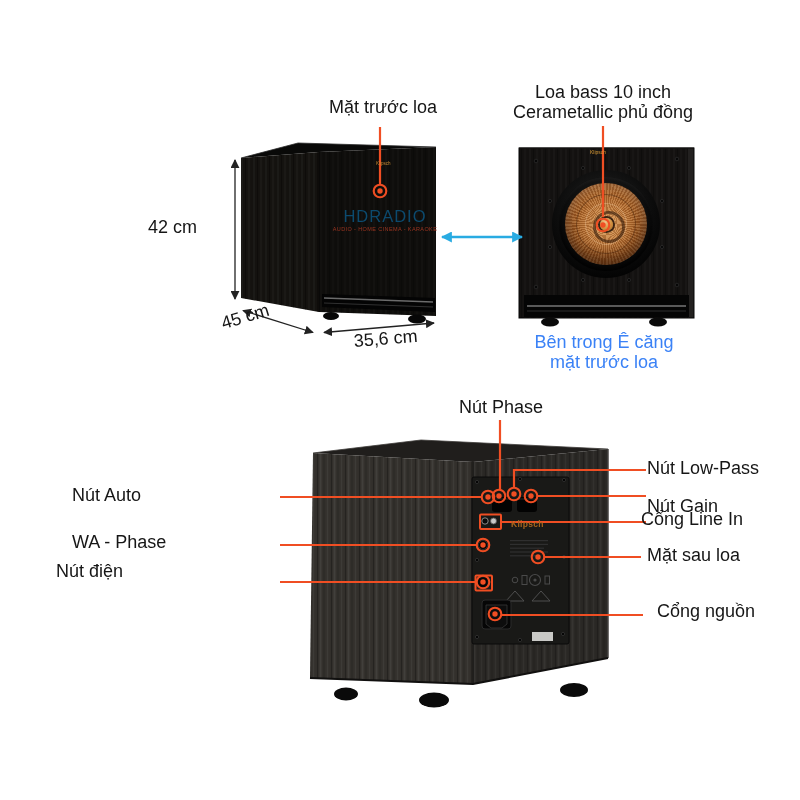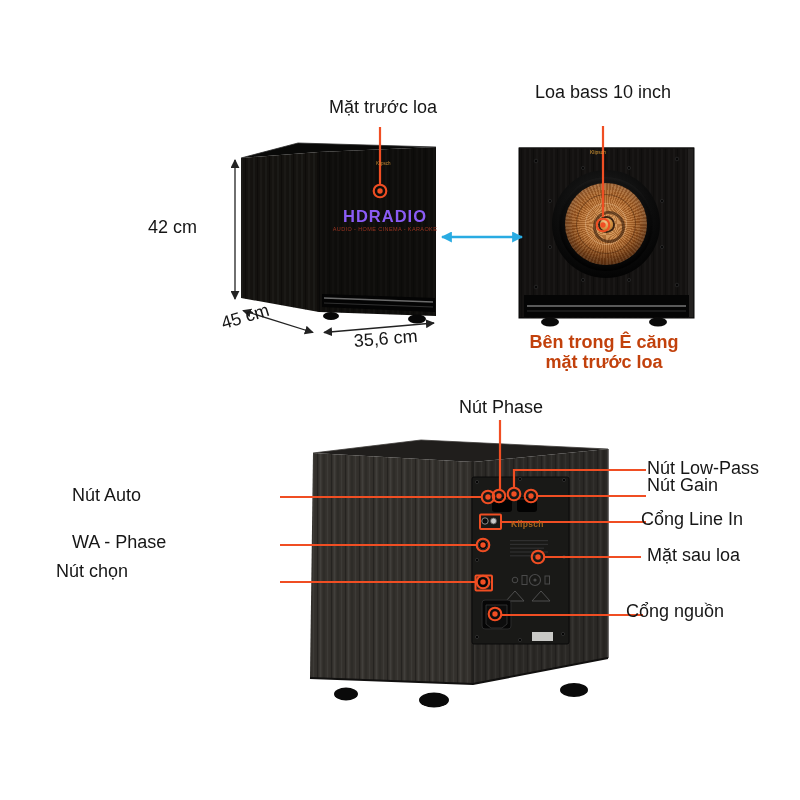--- a/index.html
+++ b/index.html
@@ -2,38 +2,38 @@
 <html><head>
 <meta charset="utf-8">
 <style>
   html,body{margin:0;padding:0;background:#fff;}
   .stage{position:relative;width:800px;height:800px;background:#ffffff;overflow:hidden;
          font-family:"Liberation Sans","DejaVu Sans",sans-serif;color:#1a1a1a;margin-left:36px;}
   svg.layer{position:absolute;left:0;top:0;width:800px;height:800px;}
   .lbl{position:absolute;font-size:18px;line-height:19.5px;white-space:nowrap;color:#161616;}
   .center{text-align:center;}
   .right{text-align:left;}
-  .accent{color:#c2410c;font-weight:bold;}
+  .accent{color:#3b82f6;font-weight:normal;}
   .driver{position:absolute;left:516px;top:170px;width:108px;height:108px;z-index:2;}
   .driver div{position:absolute;border-radius:50%;}
   .d-frame{inset:0;background:radial-gradient(circle at 48% 38%, #262626, #0c0c0c 55%, #000 85%);}
   .d-surround{inset:7px;background:radial-gradient(circle at 50% 32%, #1e1e1e, #0b0b0b 60%, #050505);
               box-shadow:inset 0 2px 3px rgba(255,255,255,.05), inset 0 -3px 6px #000;}
   .d-cone{inset:13px;
           background:repeating-conic-gradient(rgba(90,40,5,0.22) 0deg 2.5deg, rgba(255,225,180,0.16) 2.5deg 5deg),
                      radial-gradient(circle, #dd9f60 0%, #cf8f50 15%, #bd7638 35%, #a35d24 55%, #8a4b1b 75%, #6b3812 92%, #5a2f0e 100%);
           box-shadow:inset 0 5px 12px rgba(255,235,200,.18), inset 0 -8px 14px rgba(30,10,0,.55);}
   .d-ring1{inset:24px;border:1px solid rgba(60,28,8,0.45);}
   .d-ring2{inset:33px;border:1px solid rgba(255,235,200,0.28);}
   .d-hub{left:41px;top:41px;width:26px;height:26px;border:3px solid rgba(35,15,3,0.55);}
   .d-cap{left:47.5px;top:47.5px;width:13px;height:13px;
          background:radial-gradient(circle at 40% 32%, #f2c289, #d0913f 55%, #9a5c1c);
          box-shadow:0 0 0 2px rgba(25,10,2,0.8);}
   .wm{position:absolute;left:290px;top:208px;width:118px;text-align:center;z-index:4;}
-  .wm-t{font-size:16.5px;font-weight:bold;letter-spacing:1px;color:#8b5cf6;line-height:17px;}
+  .wm-t{font-size:16.5px;font-weight:normal;letter-spacing:1px;color:#0c4a6e;line-height:17px;}
   .wm-s{font-size:5.5px;letter-spacing:0.4px;color:#9c3520;margin-top:1px;}
   .brand{position:absolute;z-index:4;white-space:nowrap;}
   .z4{z-index:4;} .z3{z-index:3;} .z1{z-index:1;}
 </style>
 </head>
 <body>
 
 <div class="stage">
 
   <svg class="layer z1" viewBox="0 0 800 800">
@@ -220,20 +220,21 @@
       <use href="#mk" x="447" y="545"></use>
       <use href="#mk" x="447" y="582"></use>
       <use href="#mk" x="459" y="614"></use>
     </g>
   </svg>
 
   <div class="lbl center z4" style="left:247px;top:98px;width:200px;">Mặt trước loa</div>
 
   <div class="lbl center z4" style="left:452px;top:83px;width:230px;text-align:center;">
     <div>Loa bass 10 inch</div>
+    <div>Cerametallic phủ đồng</div>
   </div>
 
   <div class="lbl center accent z4" style="left:466px;top:333px;width:204px;">
     <div>Bên trong Ê căng</div>
     <div>mặt trước loa</div>
   </div>
 
   <div class="lbl right z4" style="left:112px;top:218px;width:80px;">42 cm</div>
   <div class="lbl z4" style="left:183px;top:315px;transform:rotate(-17deg);transform-origin:0 0;">45 cm</div>
   <div class="lbl z4" style="left:317px;top:332px;transform:rotate(-4.5deg);transform-origin:0 0;">35,6 cm</div>
@@ -243,24 +244,24 @@
     <div class="wm-s">AUDIO - HOME CINEMA - KARAOKE</div>
   </div>
 
   <div class="brand" style="left:340px;top:161px;font-size:4.5px;color:#c98a33;">Klipsch</div>
   <div class="brand" style="left:554px;top:149px;font-size:5px;color:#d89a35;">Klipsch</div>
   <div class="brand" style="left:475px;top:519px;font-size:8.5px;font-weight:bold;letter-spacing:0.3px;color:#a8651d;">Klipsch</div>
 
   <div class="lbl center z4" style="left:404px;top:398px;width:122px;">Nút Phase</div>
 
   <div class="lbl z4" style="left:611px;top:459px;">Nút Low-Pass</div>
-  <div class="lbl z4" style="left:611px;top:476px;text-align:right;">Nút Gain</div>
+  <div class="lbl z4" style="left:611px;top:497px;text-align:right;">Nút Gain</div>
   <div class="lbl z4" style="left:605px;top:510px;">Cổng Line In</div>
   <div class="lbl z4" style="left:611px;top:546px;">Mặt sau loa</div>
-  <div class="lbl z4" style="left:590px;top:602px;">Cổng nguồn</div>
+  <div class="lbl z4" style="left:621px;top:602px;">Cổng nguồn</div>
 
   <div class="lbl right z4" style="left:36px;top:486px;width:200px;">Nút Auto</div>
   <div class="lbl right z4" style="left:36px;top:533px;width:200px;">WA - Phase</div>
   <div class="lbl right z4" style="left:20px;top:562px;width:216px;">
-    <div>Nút chọn</div>
+    <div>Nút điện</div>
   </div>
 
 </div>
 
 </body></html>

